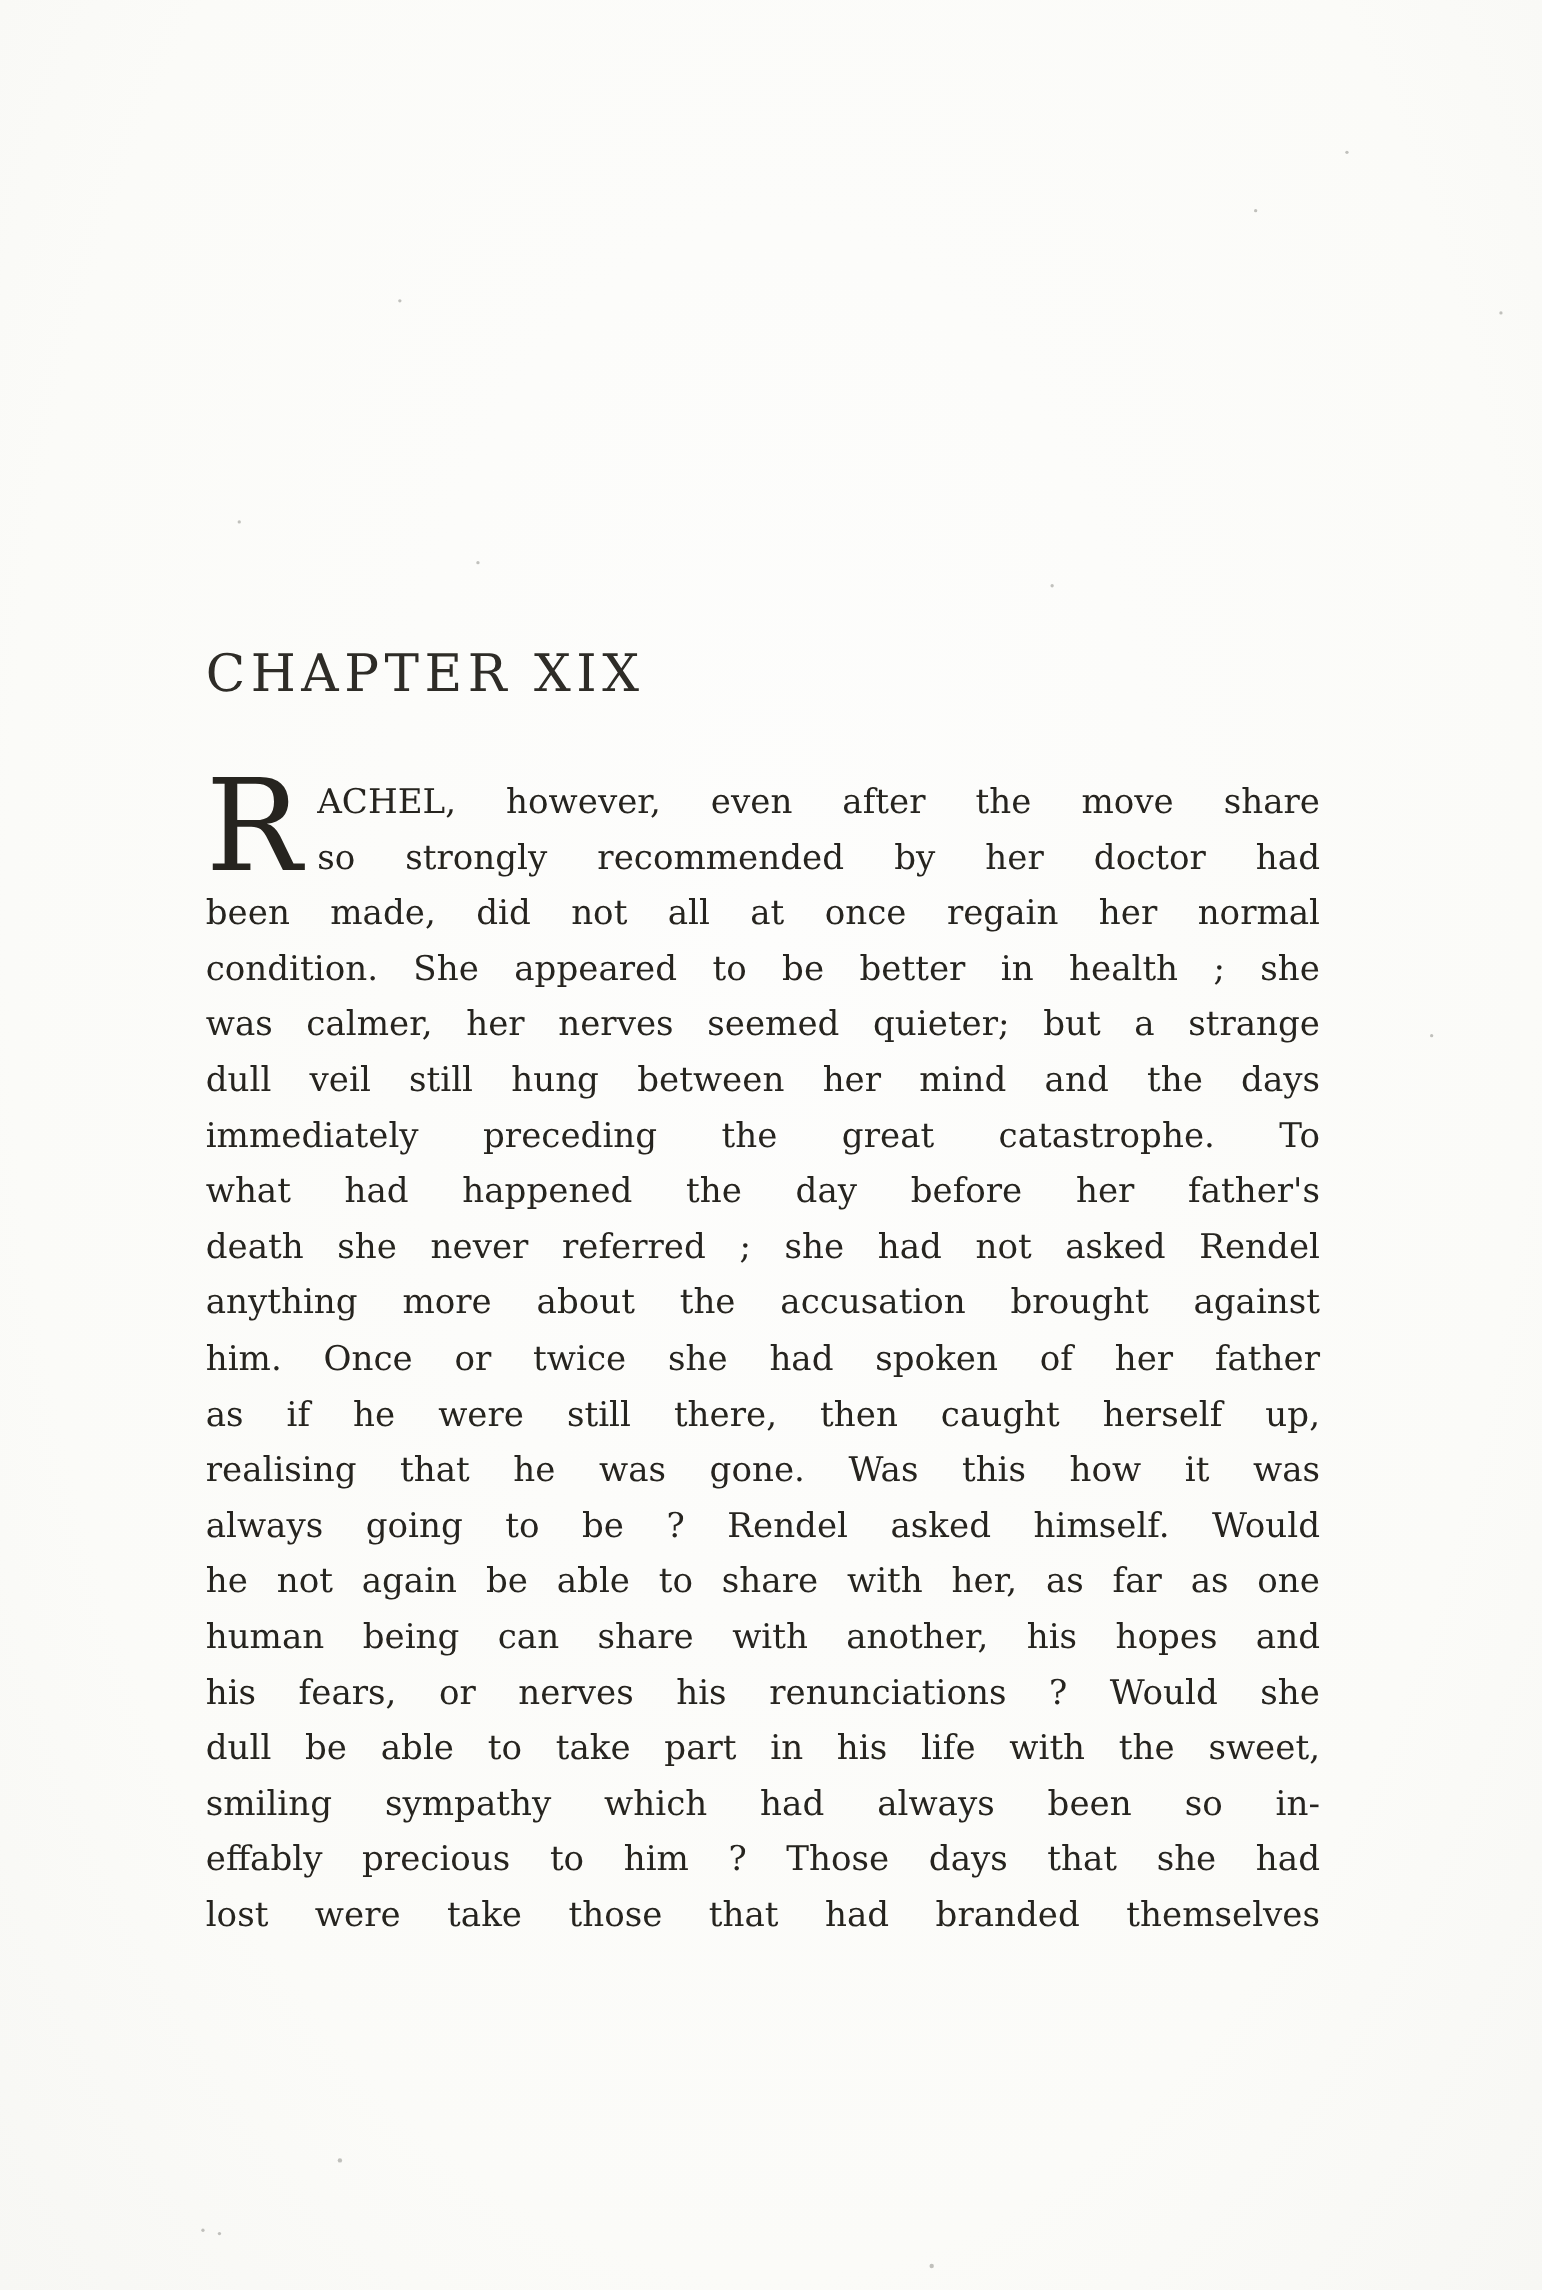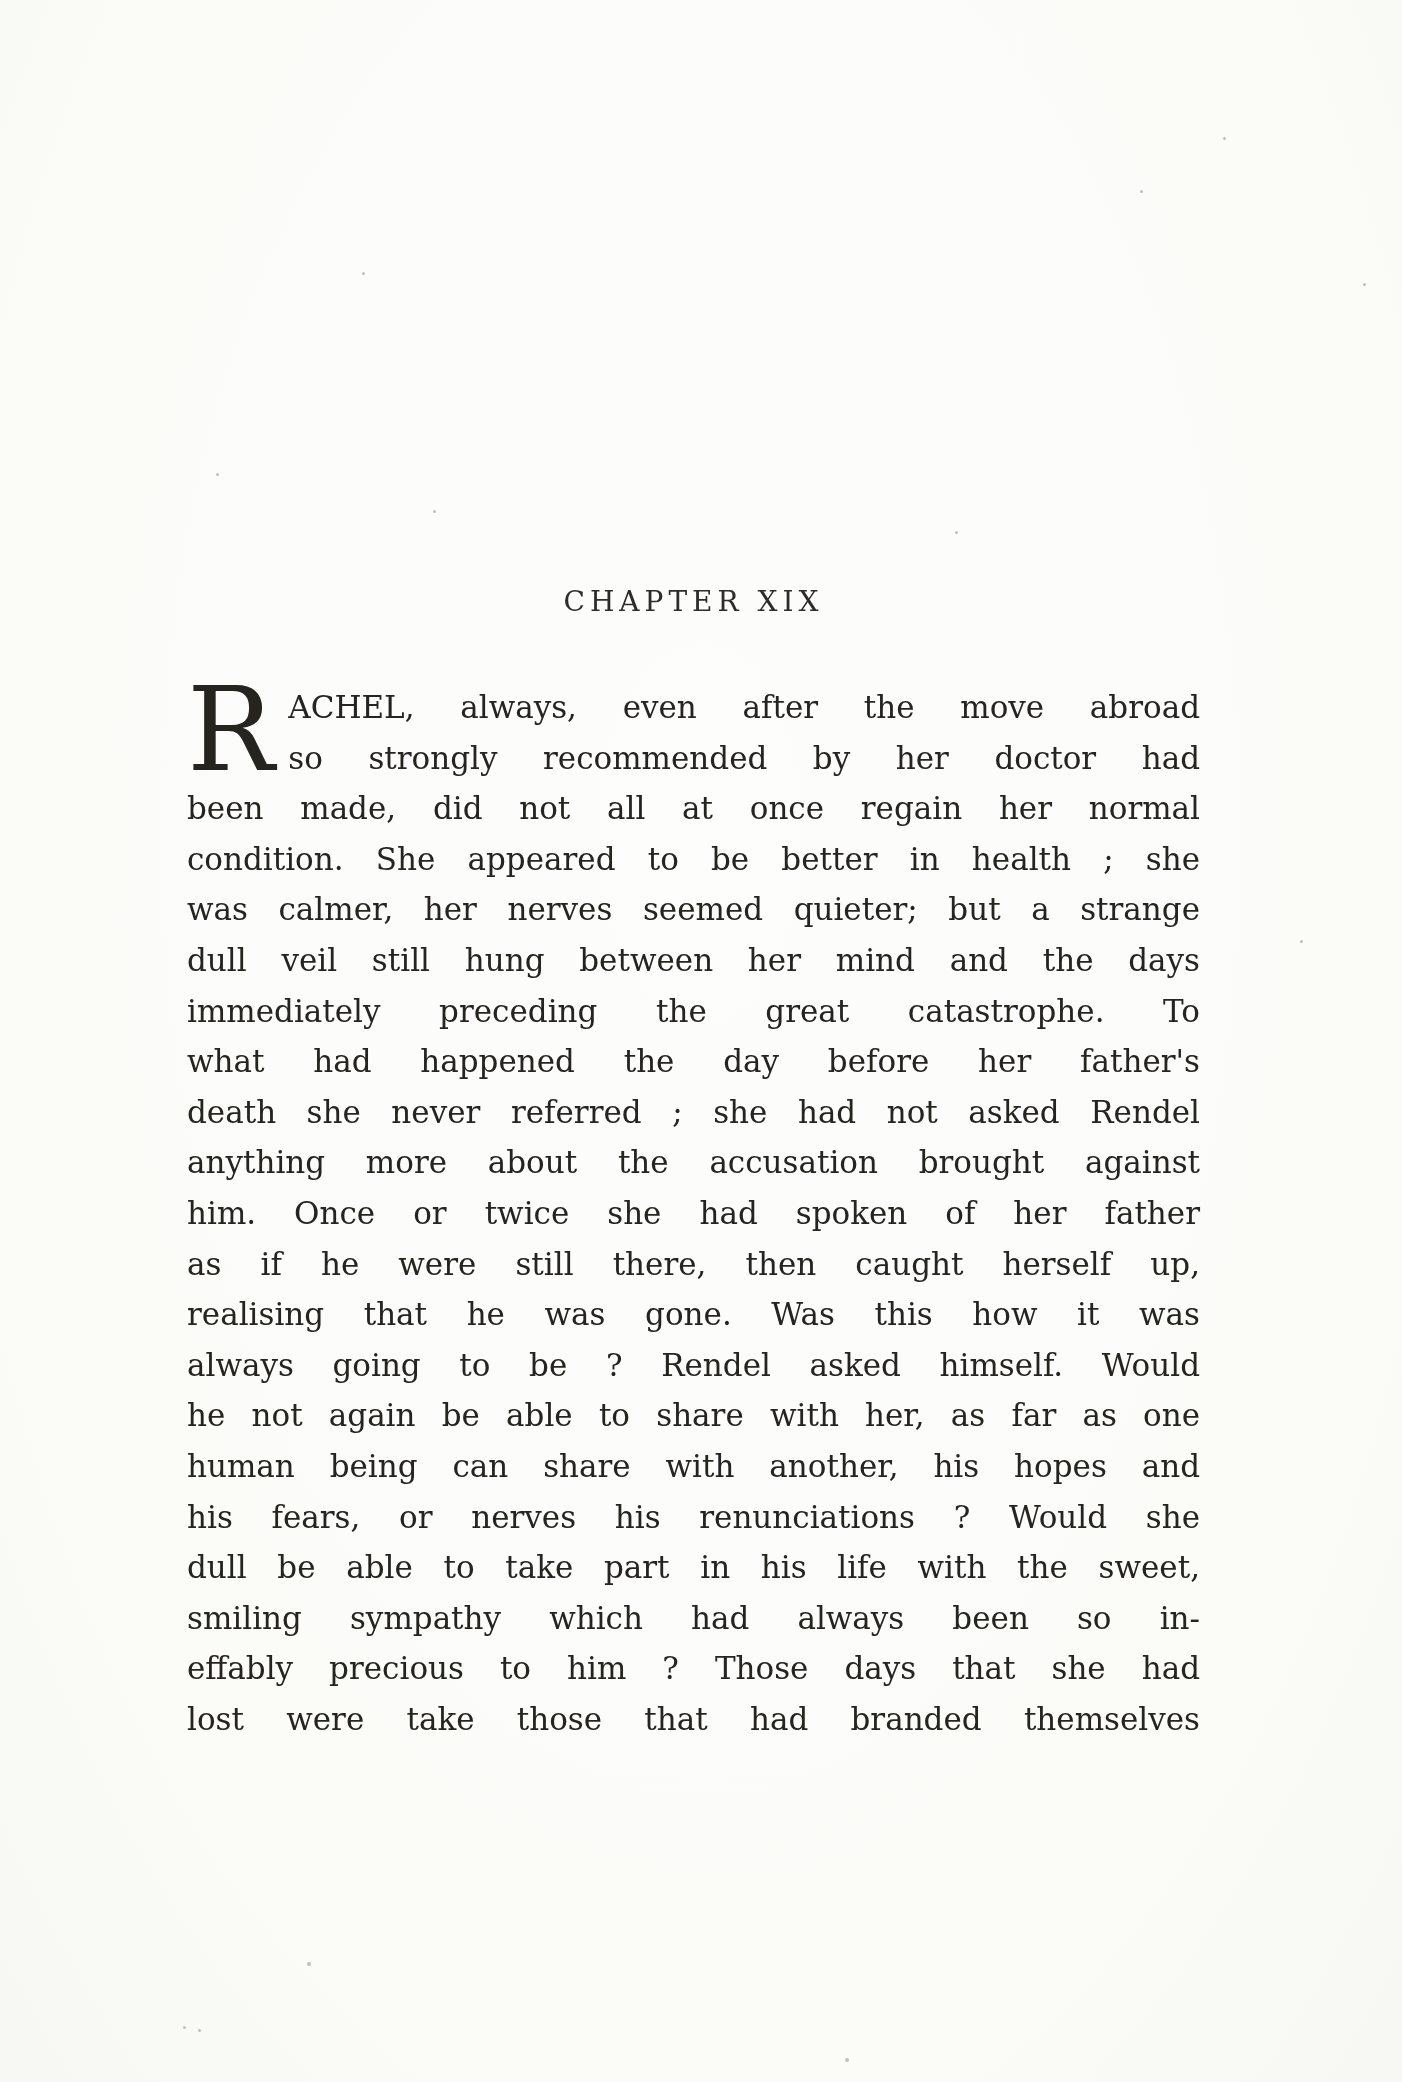--- a/index.html
+++ b/index.html
@@ -18,22 +18,22 @@
     font-family: "DejaVu Serif", "Liberation Serif", serif;
     color: #26241f;
   }
   .textblock {
     position: absolute;
     left: 187px;
     top: 585px;
     width: 1013px;
   }
   .heading {
-    text-align: center;
-    font-size: 28px;
+    text-align: left;
+    font-size: 47px;
     font-weight: normal;
     letter-spacing: 5px;
     color: #2e2c27;
     margin: 0 0 64px 0;
     white-space: nowrap;
   }
   .para {
     margin: 0;
   }
   .line {
@@ -93,21 +93,21 @@
   <span class="speck s12"></span>
 
   <div class="textblock">
 
     <h2 class="heading">CHAPTER XIX</h2>
 
     <div class="para">
 
       <div class="dropcap-wrap">
         <span class="dropcap">R</span>
-        <div class="line">ACHEL, always, even after the move abroad</div>
+        <div class="line">ACHEL, however, even after the move share</div>
         <div class="line">so strongly recommended by her doctor had</div>
       </div>
 
       <div class="line">been made, did not all at once regain her normal</div>
       <div class="line">condition. She appeared to be better in health ; she</div>
       <div class="line">was calmer, her nerves seemed quieter; but a strange</div>
       <div class="line">dull veil still hung between her mind and the days</div>
       <div class="line">immediately preceding the great catastrophe. To</div>
       <div class="line">what had happened the day before her father's</div>
       <div class="line">death she never referred ; she had not asked Rendel</div>

